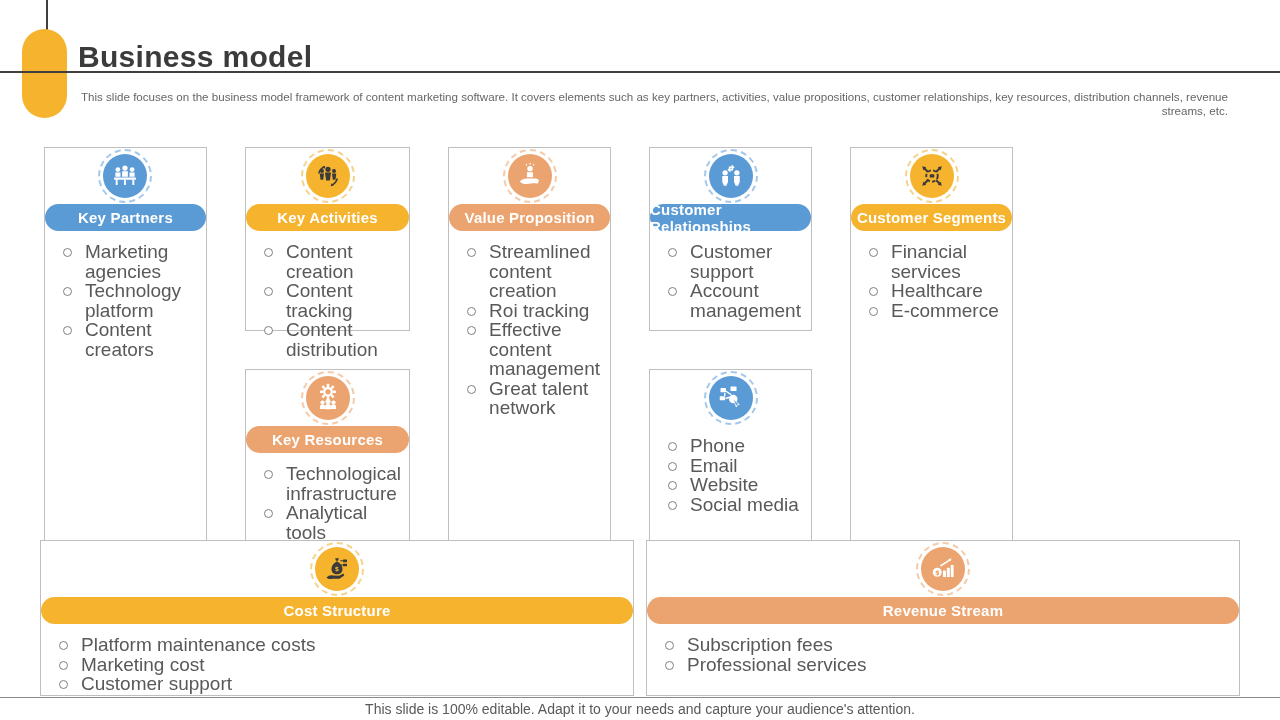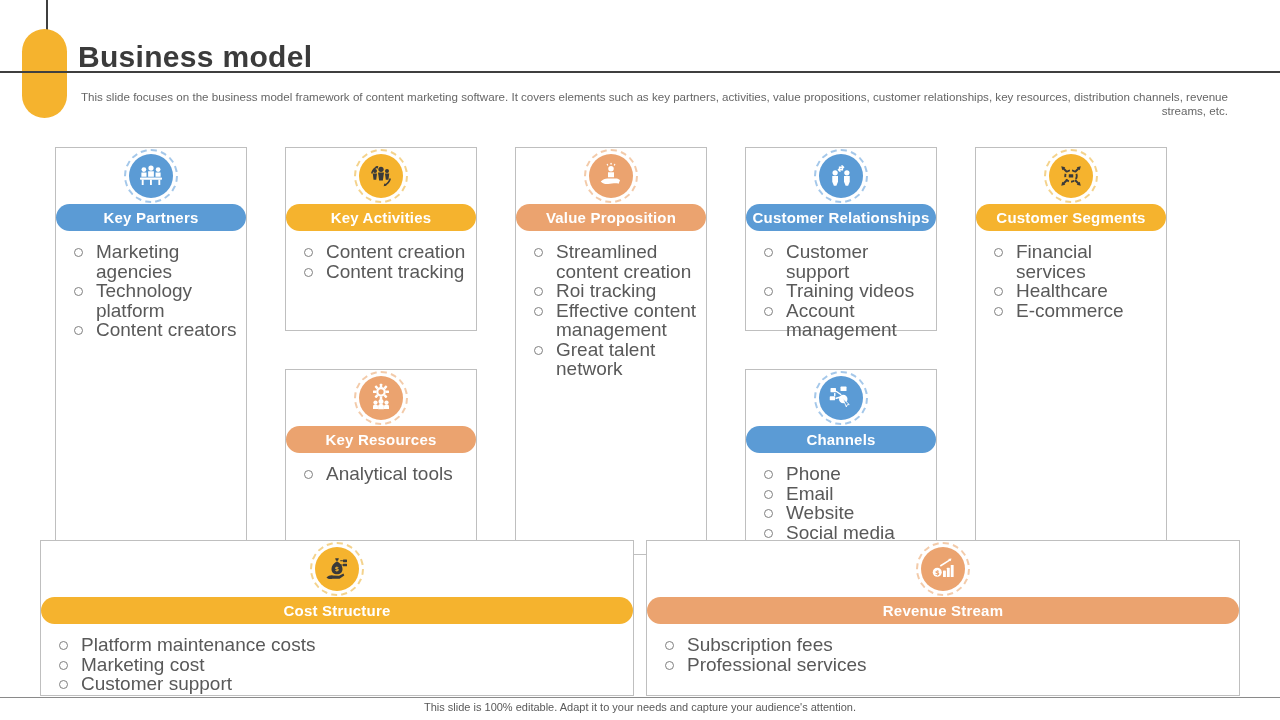--- a/index.html
+++ b/index.html
@@ -7,21 +7,21 @@
          font-family:"Liberation Sans",sans-serif;overflow:hidden;}
 
   
   .vline{position:absolute;left:46px;top:0;width:2px;height:31px;background:#3f3f3f;}
   .deco-pill{position:absolute;left:22px;top:29px;width:45px;height:89px;border-radius:23px;background:var(--gold);}
   .hrule{position:absolute;left:0;top:71px;width:100%;height:2px;background:#3f3f3f;}
   .title{position:absolute;left:78px;top:20px;font-size:30px;font-weight:700;color:var(--title_text);letter-spacing:.3px;}
   .subtitle{position:absolute;left:78px;top:78px;width:1150px;font-size:11.6px;line-height:14.6px;color:#666;text-align:right;}
 
   
-  .grid{position:absolute;left:55px;top:147px;width:1112px;display:grid;
+  .grid{position:absolute;left:44px;top:147px;width:969px;display:grid;
         grid-template-columns:repeat(5,1fr);grid-template-rows:184px 186px;column-gap:11px;row-gap:10px;gap:38px;}
   .bottom{position:absolute;left:40px;top:540px;width:1200px;height:156px;display:grid;
           grid-template-columns:1fr 1fr;column-gap:12px;}
   .g-kp{grid-column:1;grid-row:1/3}
   .g-ka{grid-column:2;grid-row:1}
   .g-kr{grid-column:2;grid-row:2}
   .g-vp{grid-column:3;grid-row:1/3}
   .g-cr{grid-column:4;grid-row:1}
   .g-ch{grid-column:4;grid-row:2}
   .g-cs{grid-column:5;grid-row:1/3}
@@ -35,21 +35,21 @@
         color:#fff;font-weight:700;font-size:15px;letter-spacing:.2px;}
   ul.items{list-style:none;margin:11px 0 0;padding:0 8px 0 13px;}
   .items li{position:relative;padding-left:27px;font-size:19px;line-height:19.5px;color:var(--body_text);}
   .items li::before{content:"";position:absolute;left:5px;top:6px;width:7px;height:7px;
         border:1.3px solid #808080;border-radius:50%;background:#fff;}
 
   .bg-blue{background:var(--blue);}  .bg-gold{background:var(--gold);}  .bg-orange{background:var(--orange);}
   .ring-blue{border-color:#a5c8ea;}  .ring-gold{border-color:#f4d38d;}  .ring-orange{border-color:#f3cbaa;}
 
   .footline{position:absolute;left:0;top:697px;width:100%;height:1px;background:#8a8a8a;}
-  .footnote{position:absolute;left:0;top:701px;width:100%;text-align:center;font-size:11px;color:var(--body_text);}
+  .footnote{position:absolute;left:0;top:701px;width:100%;text-align:center;font-size:14px;color:var(--body_text);}
 </style>
 </head>
 <body>
 
 <div class="slide">
 
   <div class="vline"></div>
   <div class="deco-pill"></div>
   <h1 class="title">Business model</h1>
   <div class="hrule"></div>
@@ -106,20 +106,21 @@
                 <path d="M14.7 19.4a7.6 7.6 0 0 0 4.7-5.4"></path>
               </g>
             </svg>
           </div>
         </div>
       </div>
       <div class="pill bg-gold">Key Activities</div>
       <ul class="items">
         <li>Content creation</li>
         <li>Content tracking</li>
+        <li>Content distribution</li>
       </ul>
     </section>
 
     <section class="card g-kr">
       <div class="iconwrap">
         <div class="ring ring-orange">
           <div class="circ bg-orange">
             <svg viewBox="0 0 24 24">
               <g fill="#fff" transform="translate(12 7)">
                 <rect x="-1" y="-6.4" width="2" height="2.6" rx=".4"></rect>
@@ -139,20 +140,21 @@
                   <path d="M14.4 20.8v-2.1c0-.8.7-1.5 1.5-1.5h1c.8 0 1.5.7 1.5 1.5v2.1z"></path>
                 <circle cx="12" cy="14.8" r="2"></circle>
                   <path d="M9.7 21v-2.5c0-.9.8-1.7 1.7-1.7h1.2c.9 0 1.7.8 1.7 1.7V21z"></path>
               </g>
             </svg>
           </div>
         </div>
       </div>
       <div class="pill bg-orange">Key Resources</div>
       <ul class="items">
+        <li>Technological infrastructure</li>
         <li>Analytical tools</li>
       </ul>
     </section>
 
     <section class="card g-vp">
       <div class="iconwrap">
         <div class="ring ring-orange">
           <div class="circ bg-orange">
             <svg viewBox="0 0 24 24">
                 <g fill="#fff">
@@ -189,21 +191,20 @@
               <path d="M10.3 4.4h2.4l-.7-1h1.3l1.5 1.6-1.5 1.6h-1.3l.7-1h-2.4z"></path>
               <path d="M13.7 8.1h-2.4l.7 1h-1.3L9.2 7.5l1.5-1.6H12l-.7 1h2.4z" transform="translate(0 -0.6)"></path>
             </g>
               </svg>
           </div>
         </div>
       </div>
       <div class="pill bg-blue">Customer Relationships</div>
       <ul class="items">
         <li>Customer support</li>
-        <li>Training videos</li>
         <li>Account management</li>
       </ul>
     </section>
 
     <section class="card g-ch">
       <div class="iconwrap">
         <div class="ring ring-blue">
           <div class="circ bg-blue">
             <svg viewBox="0 0 24 24">
               <g stroke="#fff" stroke-width="1.1" fill="none">
@@ -213,21 +214,20 @@
                 <rect x="3.6" y="4" width="4.4" height="3.4" rx="0.5"></rect>
                 <rect x="11.6" y="2.8" width="4.8" height="3.6" rx="0.5"></rect>
                 <rect x="3" y="10.6" width="4.2" height="3.2" rx="0.5"></rect>
                 <circle cx="13.8" cy="12.8" r="3.4"></circle>
               </g>
               <path d="M13.4 12.4l5.2 4.8-1.8.3-.5 1.7z" fill="#5B9BD5" stroke="#fff" stroke-width="0.7"></path>
             </svg>
           </div>
         </div>
       </div>
-      <div class="pill bg-blue">Channels</div>
       <ul class="items">
         <li>Phone</li>
         <li>Email</li>
         <li>Website</li>
         <li>Social media</li>
       </ul>
     </section>
 
     <section class="card g-cs">
       <div class="iconwrap">

